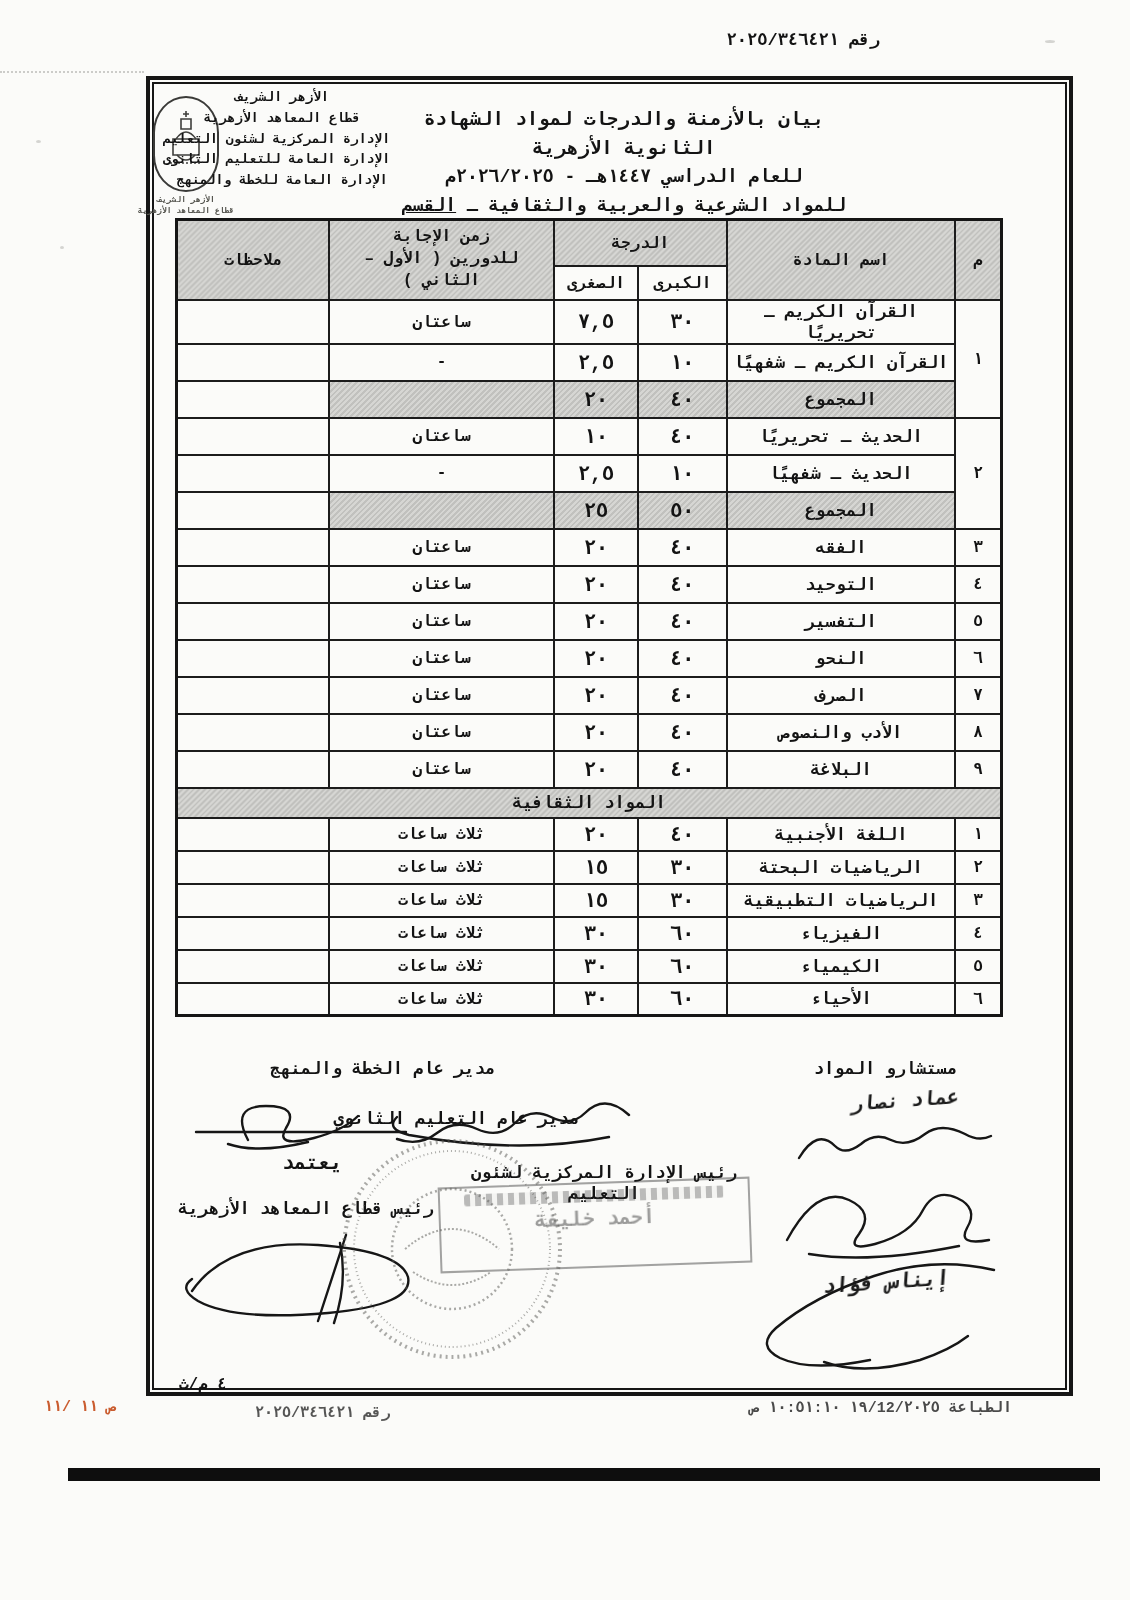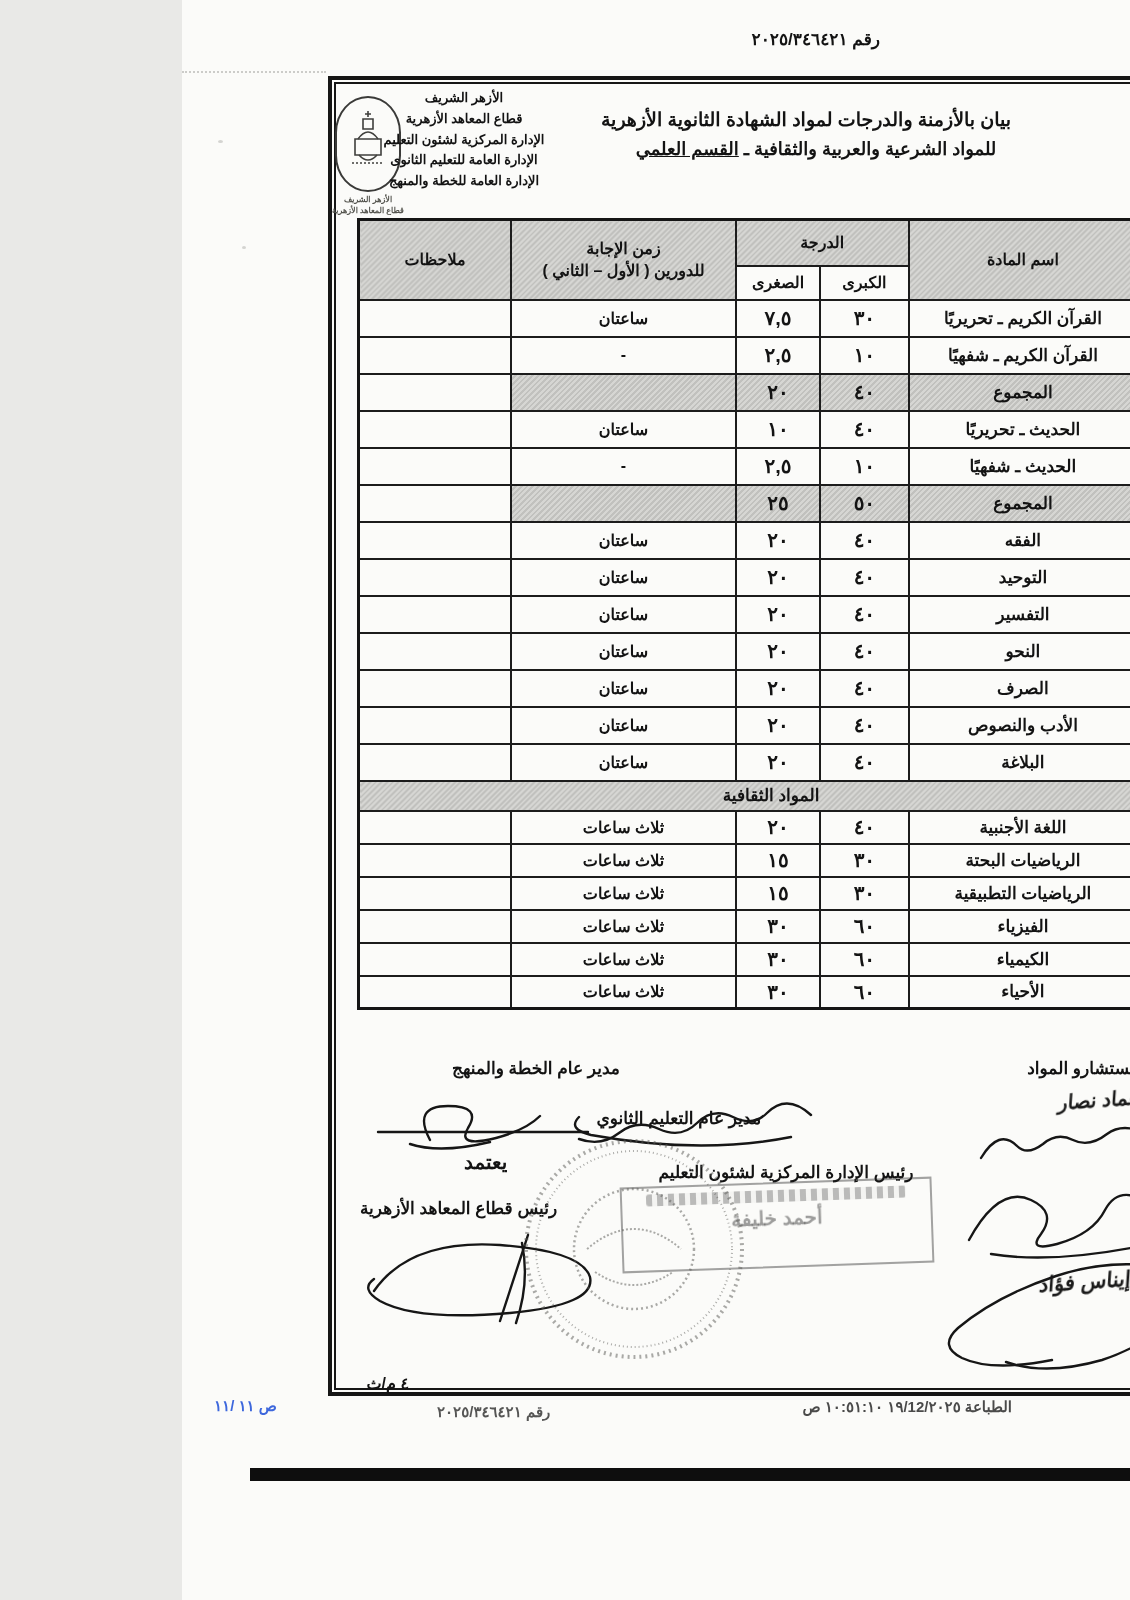--- a/index.html
+++ b/index.html
@@ -1,17 +1,17 @@
 <!DOCTYPE html>
 <html lang="ar" dir="rtl"><head>
 <meta charset="utf-8">
 <style>
   html,body{margin:0;padding:0;background:#e9e9e7;}
-  .sheet{position:relative;width:948px;height:1600px;background:#fbfbf9;
-         font-family:Liberation Sans, sans-serif;color:#131313;direction:rtl;overflow:hidden;}
+  .sheet{position:relative;width:1130px;height:1600px;background:#fbfbf9;
+         font-family:Liberation Mono, monospace;color:#131313;direction:rtl;overflow:hidden;}
   
   .speck-line{position:absolute;top:71px;left:0;width:144px;border-top:2px dotted #b9b9b5;opacity:.7;}
   .speck{position:absolute;background:#b5b5b0;border-radius:50%;opacity:.55;}
 
   .doc-number{position:absolute;top:29px;right:250px;font-size:17px;font-weight:bold;letter-spacing:.5px;}
 
   
   .frame{position:absolute;left:146px;top:76px;width:919px;height:1312px;border:4px solid #161616;}
   .frame::before{content:'';position:absolute;inset:2px;border:2px solid #161616;pointer-events:none;}
 
@@ -64,21 +64,21 @@
              opacity:.75;text-align:center;padding:4px 6px;}
   .stamp-smear{height:12px;margin:2px 18px 4px;background:repeating-linear-gradient(90deg,rgba(60,60,60,.45) 0 6px,rgba(60,60,60,.05) 6px 11px);
                filter:blur(.6px);border-radius:3px;}
   .stamp-name{font-size:20px;font-weight:bold;color:rgba(40,40,40,.6);filter:blur(.7px);letter-spacing:4px;}
 
   .form-code{position:absolute;font-size:16px;font-weight:bold;}
 
   
   .footer-print{position:absolute;top:1398px;right:118px;font-size:15px;font-weight:bold;color:#2c2c2c;opacity:.85;}
   .footer-number{position:absolute;top:1403px;left:255px;font-size:15px;font-weight:bold;color:#2c2c2c;opacity:.8;}
-  .footer-page{position:absolute;top:1397px;left:32px;font-size:15px;font-weight:bold;color:#1d4ed8;opacity:.85;}
+  .footer-page{position:absolute;top:1397px;left:44px;font-size:15px;font-weight:bold;color:#c2410c;opacity:.85;}
   .bottom-bar{position:absolute;top:1468px;left:68px;width:1032px;height:13px;background:#0e0e0e;}
 </style>
 </head>
 <body>
 
 <div class="sheet">
 
   <div class="speck-line"></div>
   <div class="speck" style="top:140px;left:36px;width:5px;height:3px;"></div>
   <div class="speck" style="top:246px;left:60px;width:4px;height:3px;"></div>
@@ -110,20 +110,21 @@
     <div class="org">
       <div>الأزهر الشريف</div>
       <div>قطاع المعاهد الأزهرية</div>
       <div>الإدارة المركزية لشئون التعليم</div>
       <div>الإدارة العامة للتعليم الثانوى</div>
       <div>الإدارة العامة للخطة والمنهج</div>
     </div>
 
     <div class="title">
       <div class="t1">بيان بالأزمنة والدرجات لمواد الشهادة الثانوية الأزهرية</div>
+      <div class="t2">للعام الدراسي ١٤٤٧هـ - ٢٠٢٦/٢٠٢٥م</div>
       <div class="t3"><span>للمواد الشرعية والعربية والثقافية ـ </span><span class="u">القسم العلمي</span></div>
     </div>
 
     <table class="main-table">
       <colgroup>
         <col style="width:46px">
           <col style="width:228px">
           <col style="width:88px">
         <col style="width:84px">
           <col style="width:224px">

